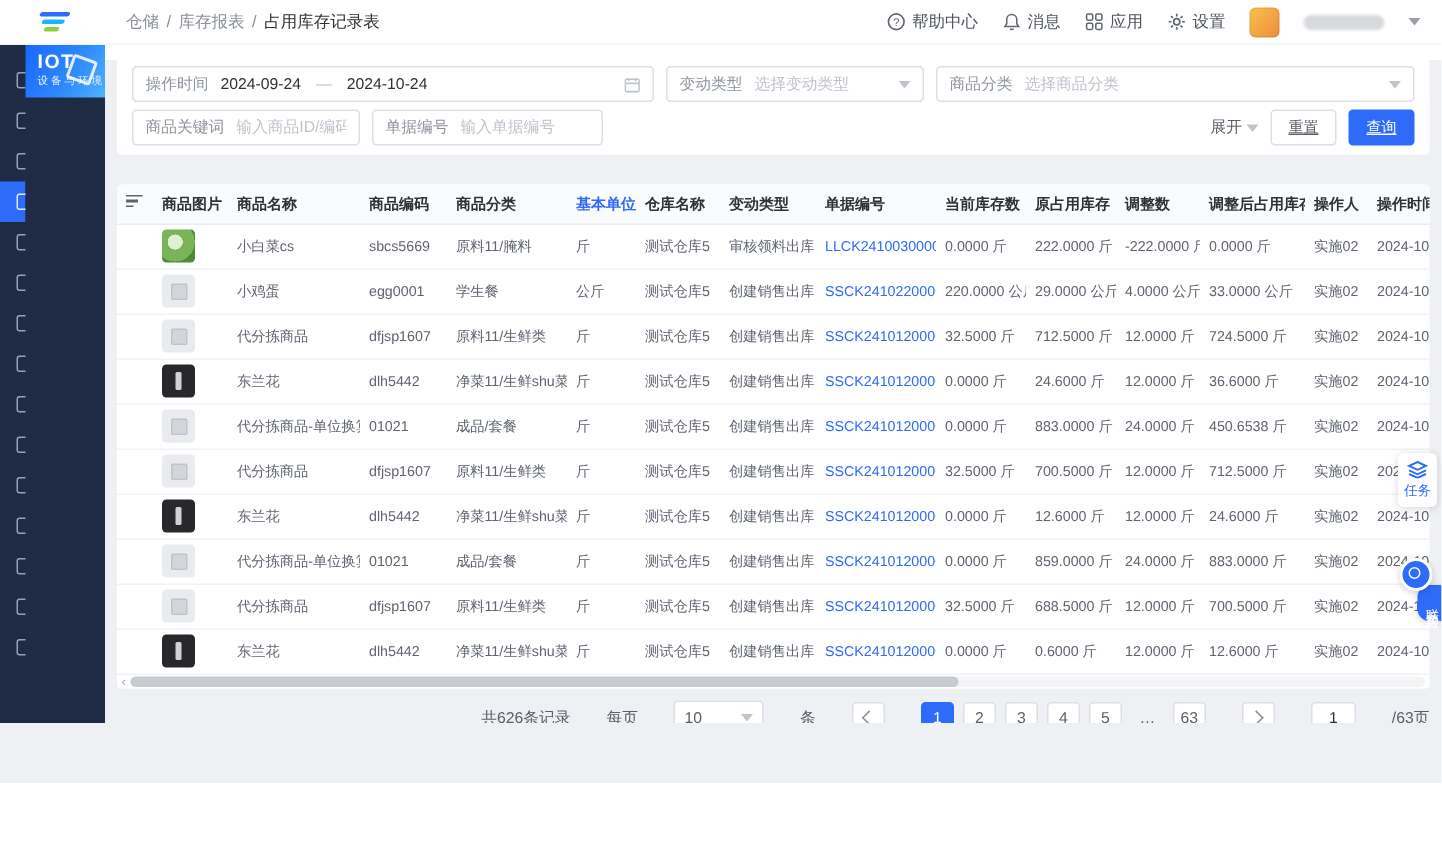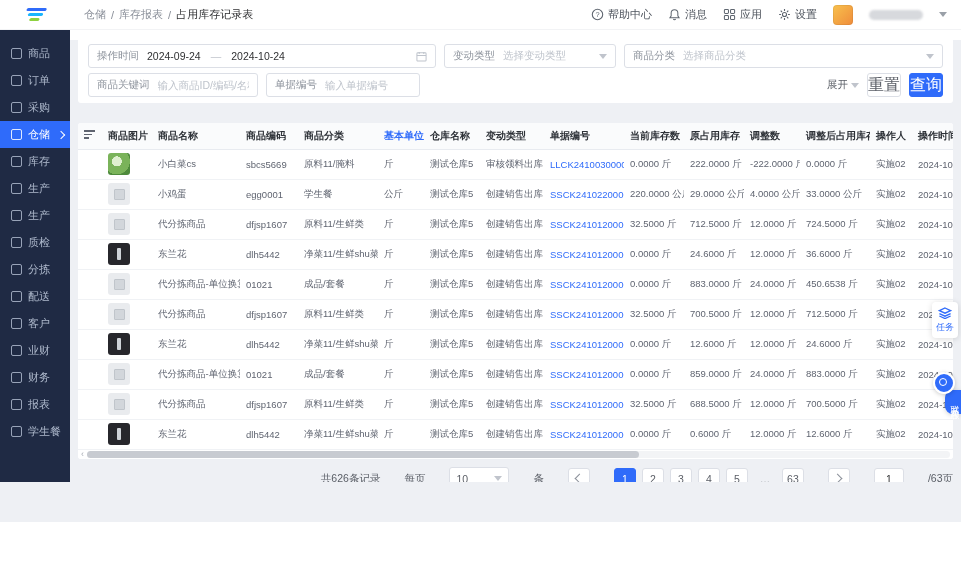--- a/index.html
+++ b/index.html
@@ -63,25 +63,25 @@
   .ctrl input{border:none;outline:none;font-size:10.5px;width:100%;color:#303133;background:transparent;padding:0;}
   .ctrl input::placeholder{color:#bfc4cc;}
   .ctrl .tail{margin-left:auto;display:flex;align-items:center;flex:none;padding-left:6px;}
   .clear-circle{width:12px;height:12px;border-radius:50%;background:#c8ccd3;color:#fff;font-size:8px;
     line-height:12px;text-align:center;}
   .sel-caret{width:0;height:0;border-left:4px solid transparent;border-right:4px solid transparent;border-top:5px solid #c0c4cc;}
   .w-date{width:348px;}
   .w-wh{width:152px;}
   .w-ct{width:172px;}
   .w-cat{flex:1;}
-  .w-kw{width:170px;}
+  .w-kw{width:152px;}
   .w-doc{width:154px;}
   .filter-actions{margin-left:auto;display:flex;align-items:center;gap:8px;}
   .expand-link{font-size:10.5px;color:#5a5e66;display:flex;align-items:center;gap:3px;cursor:pointer;}
-  .btn{height:24px;padding:0 0;border-radius:3px;font-size:16px;cursor:pointer;display:flex;align-items:center;}
+  .btn{height:24px;padding:0 11px;border-radius:3px;font-size:10px;cursor:pointer;display:flex;align-items:center;text-decoration:underline;}
   .btn-plain{border:1px solid #dcdfe6;background:#fff;color:#5a5e66;}
   .btn-primary{border:1px solid #2f6bfa;background:#2f6bfa;color:#fff;}
 
   
   .table-card{margin-top:20px;background:#fff;border-radius:3px;overflow:hidden;position:relative;}
   table{border-collapse:collapse;table-layout:fixed;width:904px;}
   th,td{padding:0 6px;white-space:nowrap;overflow:hidden;text-align:left;box-sizing:border-box;}
   thead th{height:26px;background:#fafbfc;font-size:10px;color:#2e3238;font-weight:bold;border-bottom:1px solid #e8ebf0;}
   thead th.hl{color:#2f6bfa;}
   tbody td{height:30px;font-size:9.5px;color:#5f6470;border-bottom:1px solid #f0f2f5;}
@@ -248,20 +248,24 @@
       </div>
       <div class="side-item">
         <span class="sq"></span>
         <span class="side-label">报表</span>
       </div>
       <div class="side-item">
         <span class="sq"></span>
         <span class="side-label">学生餐</span>
       </div>
     </nav>
+  <div class="iot">
+    <div class="iot-title">IOT</div>
+    <div class="iot-sub">设备与环境</div>
+  </div>
 </aside>
 
 <main class="main" style="position:absolute;">
   <section class="filter-card">
     <div class="filter-row">
       <div class="ctrl w-date">
         <span class="lbl">操作时间</span>
         <span class="val">2024-09-24</span>
         <span class="sep">—</span>
         <span class="val">2024-10-24</span>

